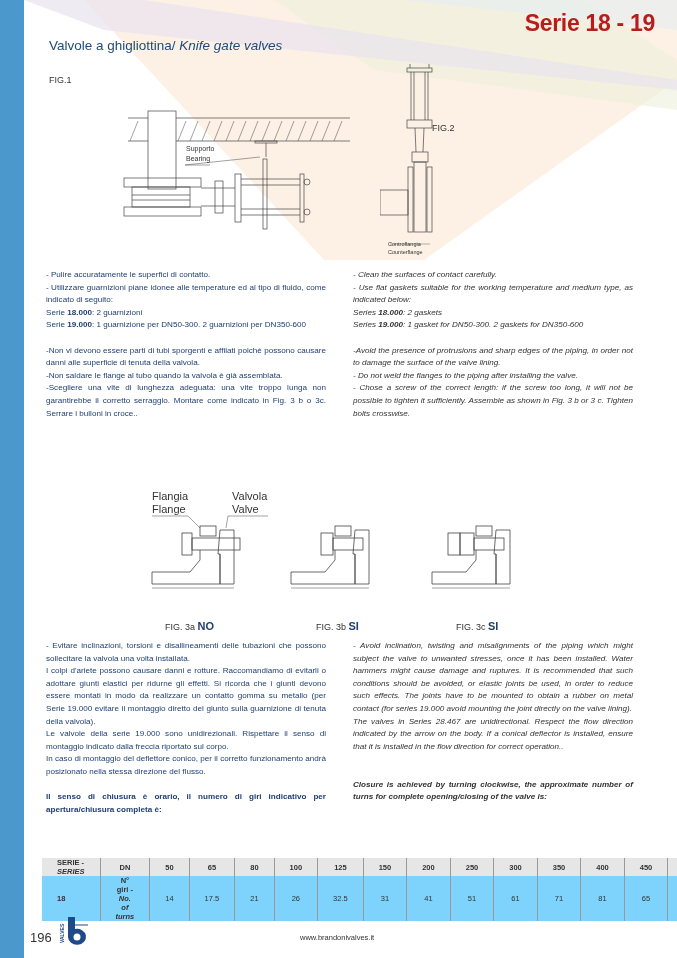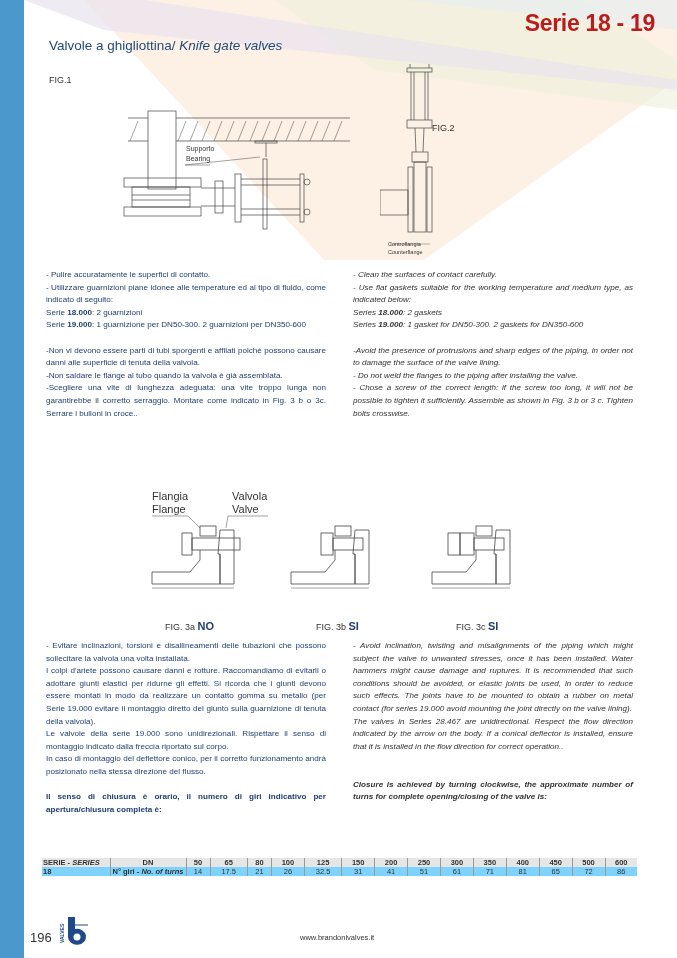--- a/index.html
+++ b/index.html
@@ -14,21 +14,21 @@
   .fig1 { position: absolute; left: 120px; top: 95px; width: 240px; height: 140px; }
   .fig2 { position: absolute; left: 380px; top: 62px; width: 70px; height: 200px; }
   .text-block { position: absolute; font-size: 8.1px; line-height: 12.6px; color: #1f3f70; text-align: justify; }
   .text-block.en { color: #333; font-style: italic; }
   .text-block p { margin: 0; }
   .text-block .gap { height: 12.6px; }
   .fig3 { position: absolute; top: 488px; width: 120px; height: 110px; }
   .fig3-label { position: absolute; top: 620px; font-size: 9px; color: #333; }
   .fig3-label b { font-size: 11px; color: #1f3f70; }
   .turns-table { position: absolute; left: 42px; top: 858px; width: 595px; border-collapse: collapse; font-size: 7.5px; color: #333; }
-  .turns-table td, .turns-table th { padding: 0 1px; height: 9px; border-right: 1px solid #999; text-align: center; font-weight: normal; }
+  .turns-table td, .turns-table th { padding: 0 15px; height: 9px; border-right: 1px solid #999; text-align: center; font-weight: normal; }
   .turns-table th { font-weight: bold; background: #e6e6e6; }
   .turns-table tr.r0 td { background: #7dd3fc; }
   .turns-table tr.r1 td { background: #e6e6e6; }
   .turns-table .c-series { text-align: left; font-weight: bold; width: 68px; }
   .turns-table .c-dn { font-weight: bold; width: 76px; }
   .turns-table td:last-child, .turns-table th:last-child { border-right: none; }
   .page-number { position: absolute; left: 30px; top: 930px; font-size: 13px; color: #333; }
   .logo { position: absolute; left: 58px; top: 915px; width: 36px; height: 32px; }
   .website { position: absolute; left: 300px; top: 933px; font-size: 7.5px; color: #333; }
 </style>

